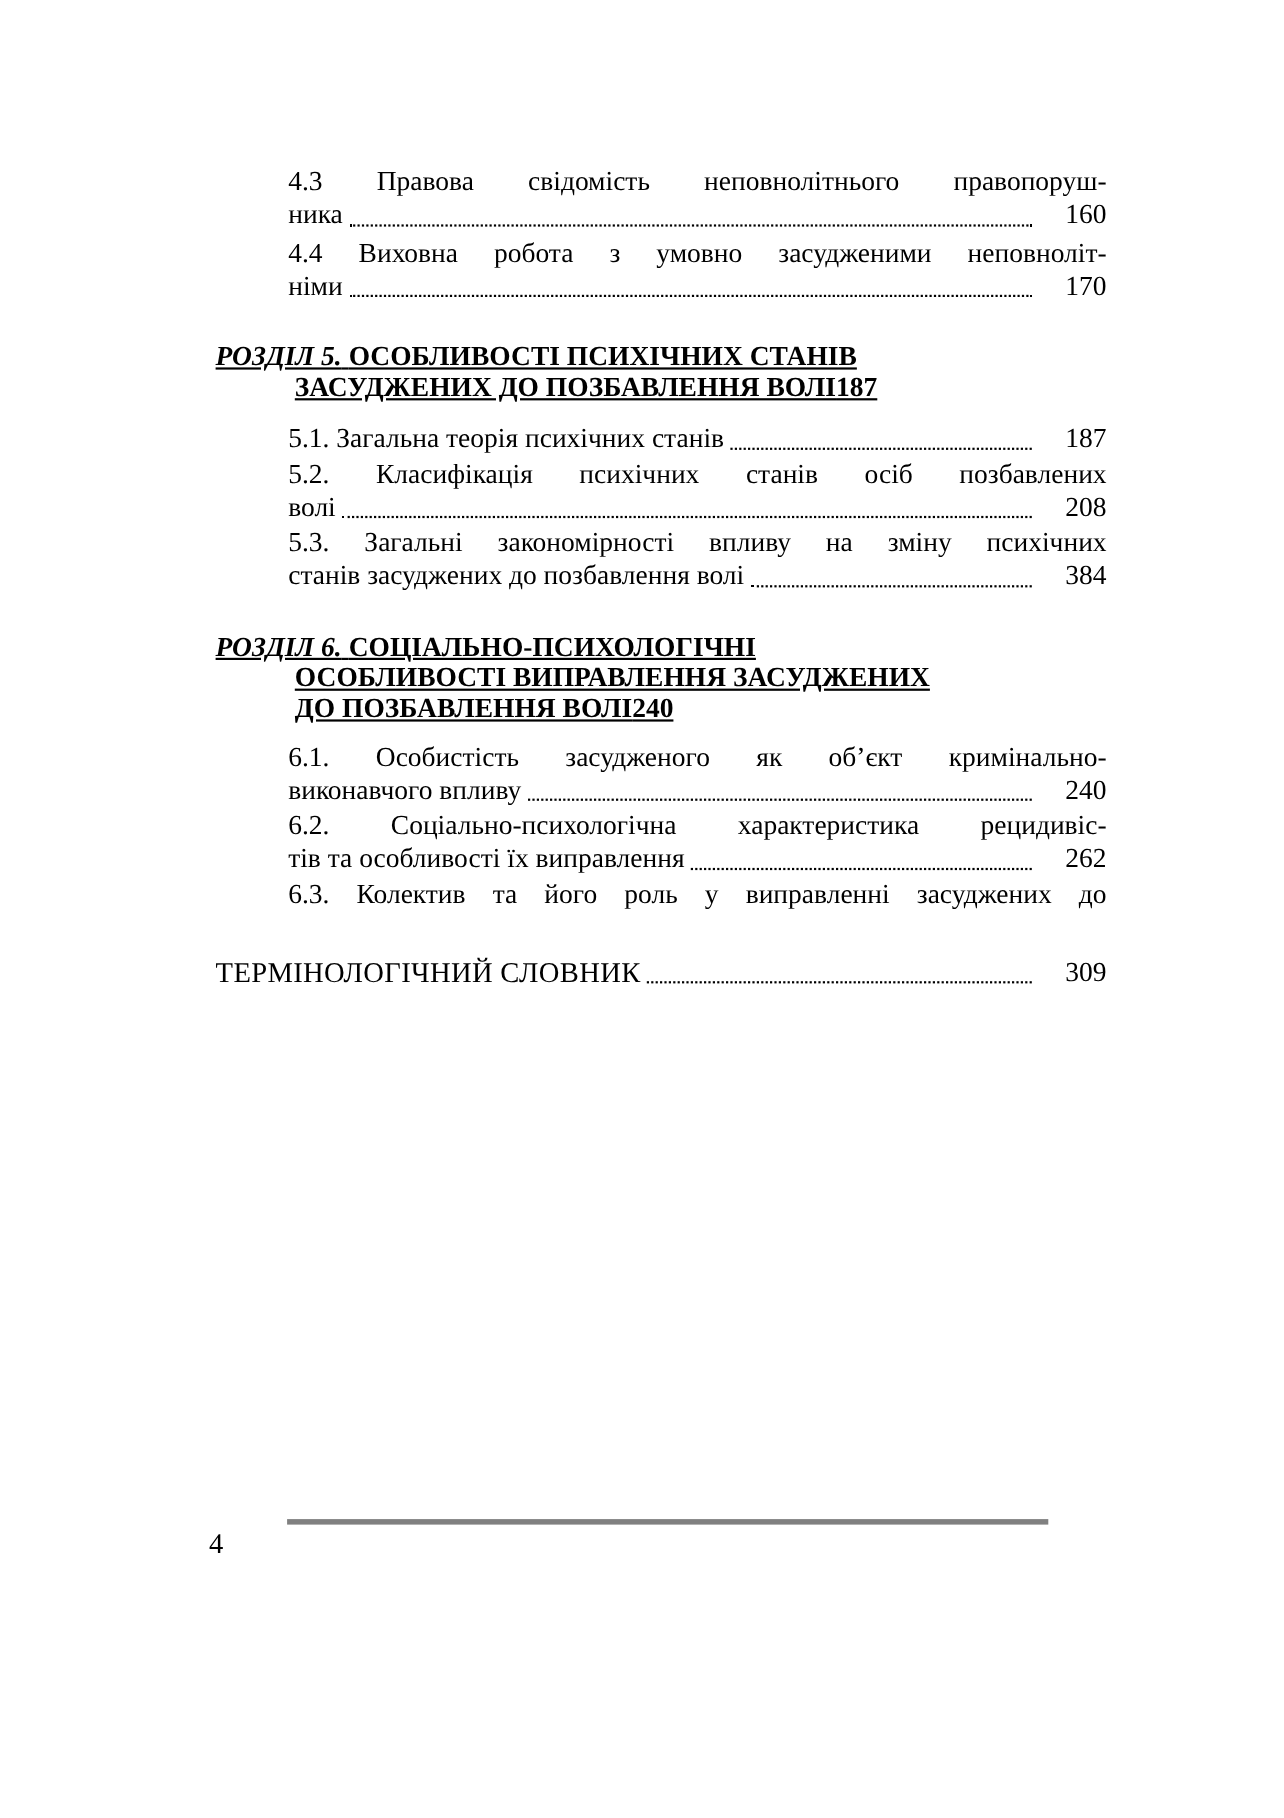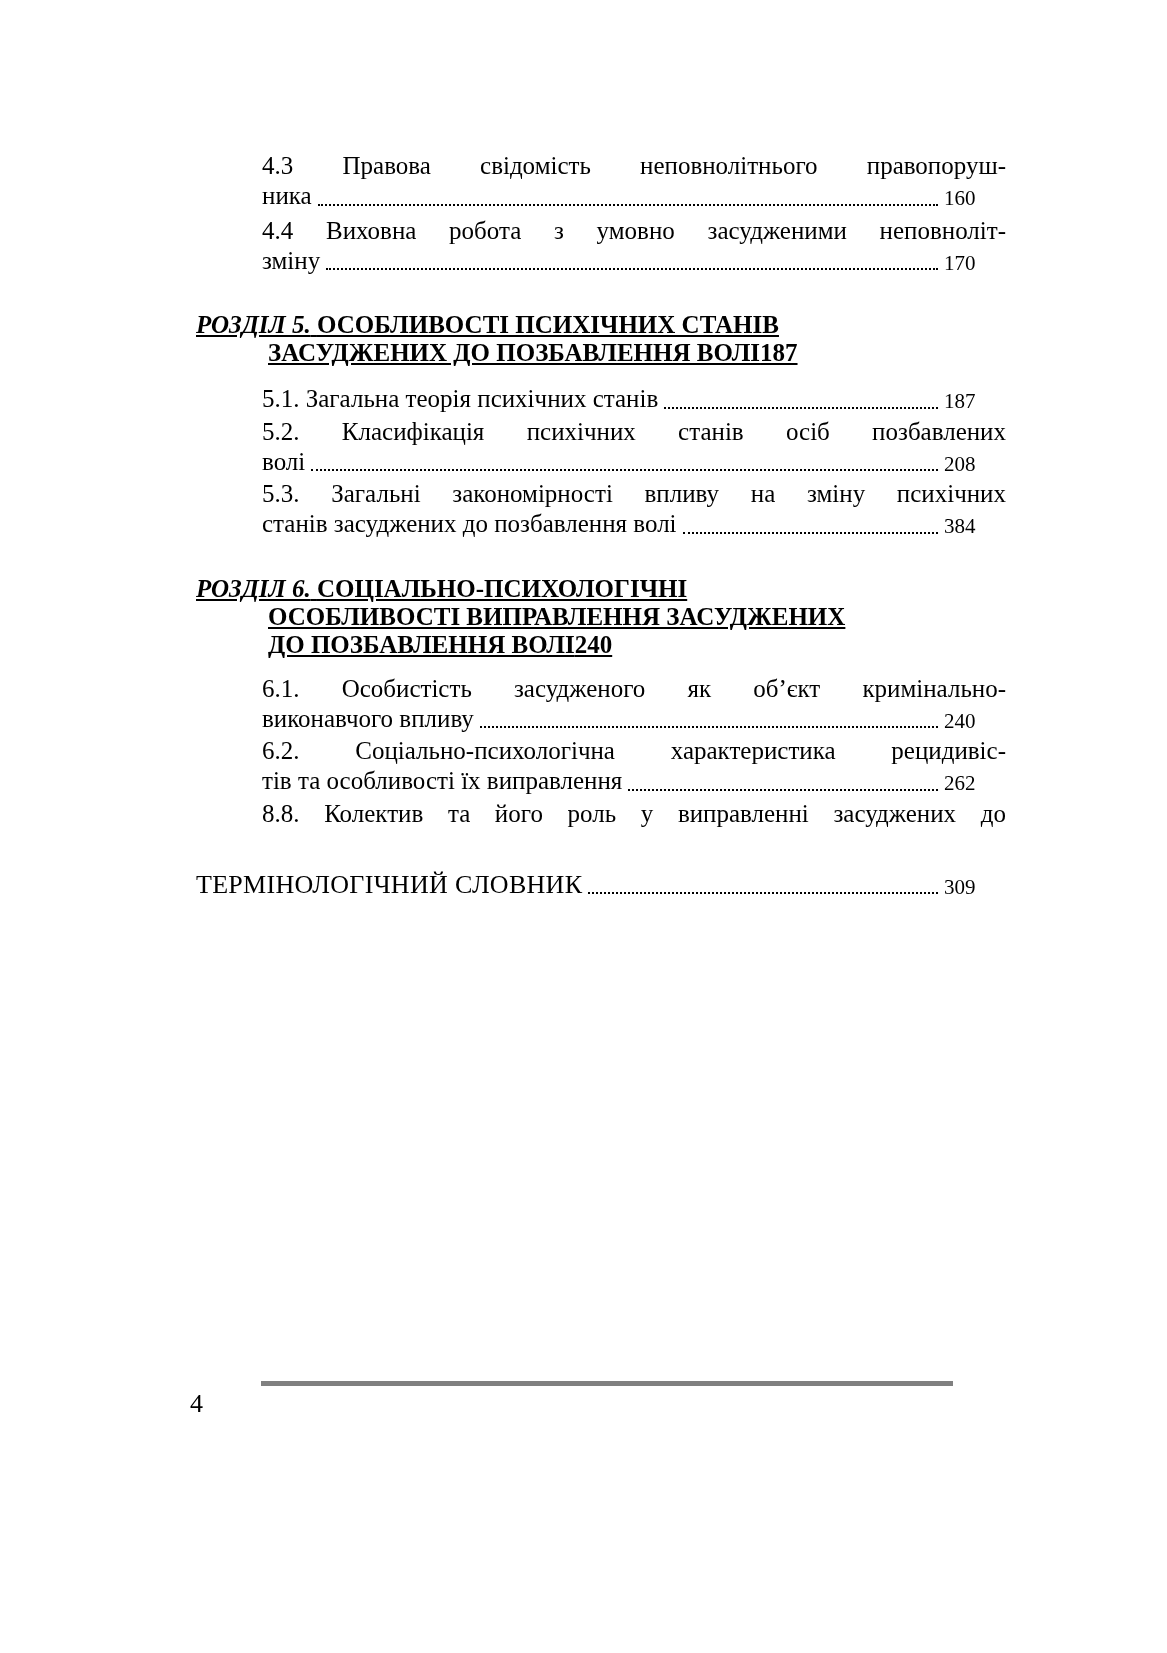--- a/index.html
+++ b/index.html
@@ -39,23 +39,23 @@
     white-space: pre-wrap;
   }
   .entry .leader {
     flex: 1 1 auto;
     margin: 0 6px 7px 6px;
     border-bottom: 2.5px dotted #000;
     min-width: 14px;
   }
   .entry .pg {
     flex: 0 0 auto;
-    text-align: left;
+    text-align: right;
     min-width: 62px;
-    font-size: 21px;
+    font-size: 25px;
   }
 
   
   .sub {
     margin-left: 66px;
     margin-top: 2px;
   }
   .sub .first-line {
     display: flex;
     align-items: flex-end;
@@ -149,21 +149,21 @@
         <span class="leader"></span>
         <span class="pg">160</span>
       </div>
     </div>
 
     <div class="sub grp">
       <div class="first-line" style="margin-left:-66px;padding-left:66px;">
         <span class="txt stretch" style="font-size:25px;">4.4  Виховна робота з умовно засудженими неповноліт-</span>
       </div>
       <div class="entry wrap-line">
-        <span class="txt">зміну</span>
+        <span class="txt">німи</span>
         <span class="leader"></span>
         <span class="pg">170</span>
       </div>
     </div>
 
     <div class="chapter">
       <div class="chap-line1">
         <span class="chap-num">РОЗДІЛ 5.</span>
         <span style="white-space:pre"> </span>
         <span class="chap-title">ОСОБЛИВОСТІ ПСИХІЧНИХ СТАНІВ</span>
@@ -238,21 +238,21 @@
       </div>
       <div class="entry wrap-line">
         <span class="txt">тів та особливості їх виправлення</span>
         <span class="leader"></span>
         <span class="pg">262</span>
       </div>
     </div>
 
     <div class="sub">
       <div class="first-line" style="margin-left:-66px;padding-left:66px;">
-        <span class="txt stretch" style="font-size:25px;">8.8.  Колектив та його роль у виправленні засуджених до</span>
+        <span class="txt stretch" style="font-size:25px;">6.3.  Колектив та його роль у виправленні засуджених до</span>
       </div>
     </div>
 
     <div class="entry terms">
       <span class="txt">ТЕРМІНОЛОГІЧНИЙ СЛОВНИК</span>
       <span class="leader"></span>
       <span class="pg">309</span>
     </div>
 
   </div>

